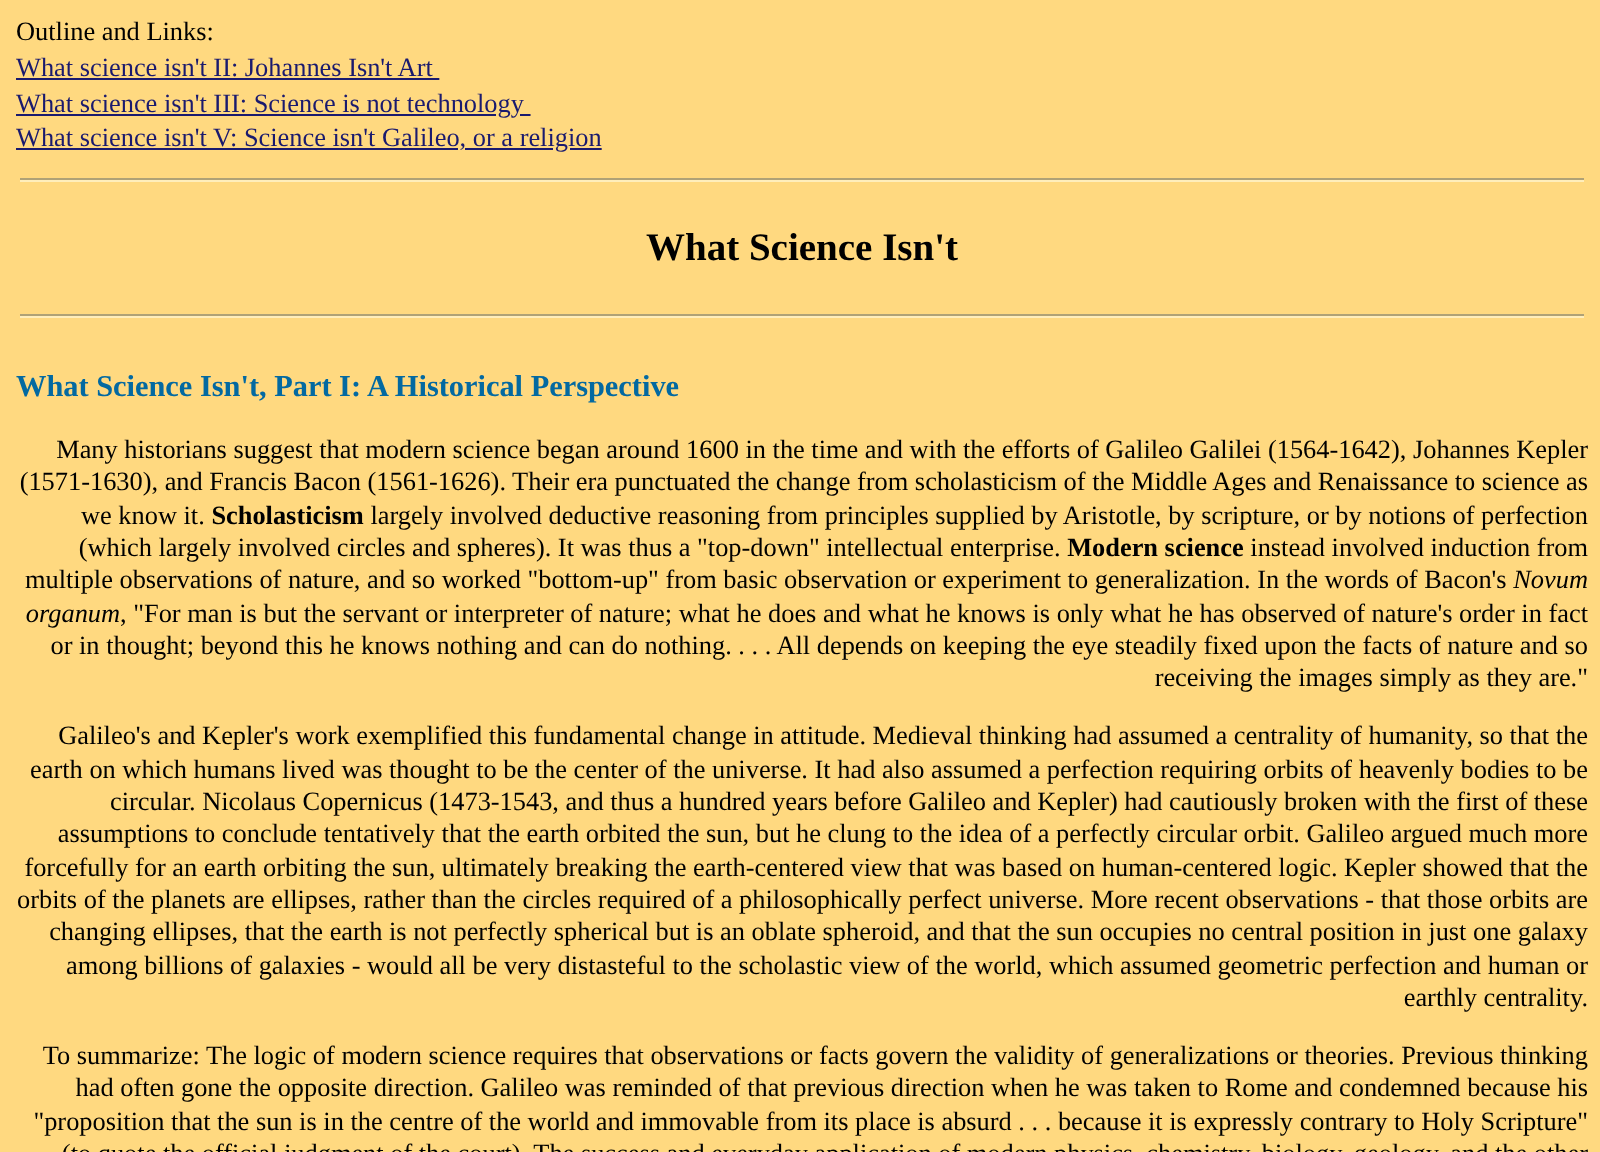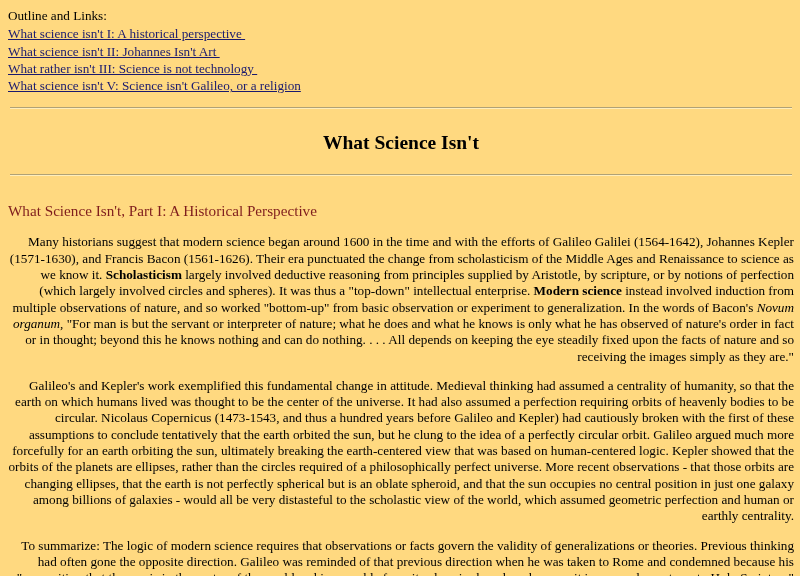--- a/index.html
+++ b/index.html
@@ -56,46 +56,45 @@
   #page-title {
     text-align: center;
     font-size: 19.5px;
     font-weight: bold;
     line-height: 1.2;
     margin: 12px;
     color: #000;
   }
   #section-heading {
     font-size: 15.2px;
-    font-weight: normal;
+    font-weight: bold;
     line-height: 1.2;
     margin: 26px 0 14px 0;
-    color: #7f1d1d;
+    color: #0369a1;
   }
 
   
   .body-para {
     margin: 0 0 13px 0;
     font-size: 13.2px;
     line-height: 1.235;
     text-align: right;
     color: #000;
   }
   .body-para:last-child { margin-bottom: 0; }
   .b { font-weight: bold; }
   .i { font-style: italic; }
 </style>
 </head>
 <body>
 
 <div id="outline-block">
   <div class="outline-heading">Outline and Links:</div>
-  <a class="outline-link" href="#">What science isn't I: A historical perspective </a>
   <a class="outline-link" href="#">What science isn't II: Johannes Isn't Art </a>
-  <a class="outline-link" href="#">What rather isn't III: Science is not technology </a>
+  <a class="outline-link" href="#">What science isn't III: Science is not technology </a>
   <a class="outline-link" href="#">What science isn't V: Science isn't Galileo, or a religion</a>
 </div>
 
 <hr class="page-rule rule-top">
 
 <h1 id="page-title">What Science Isn't</h1>
 
 <hr class="page-rule rule-bottom">
 
 <h2 id="section-heading">What Science Isn't, Part I: A Historical Perspective</h2>

